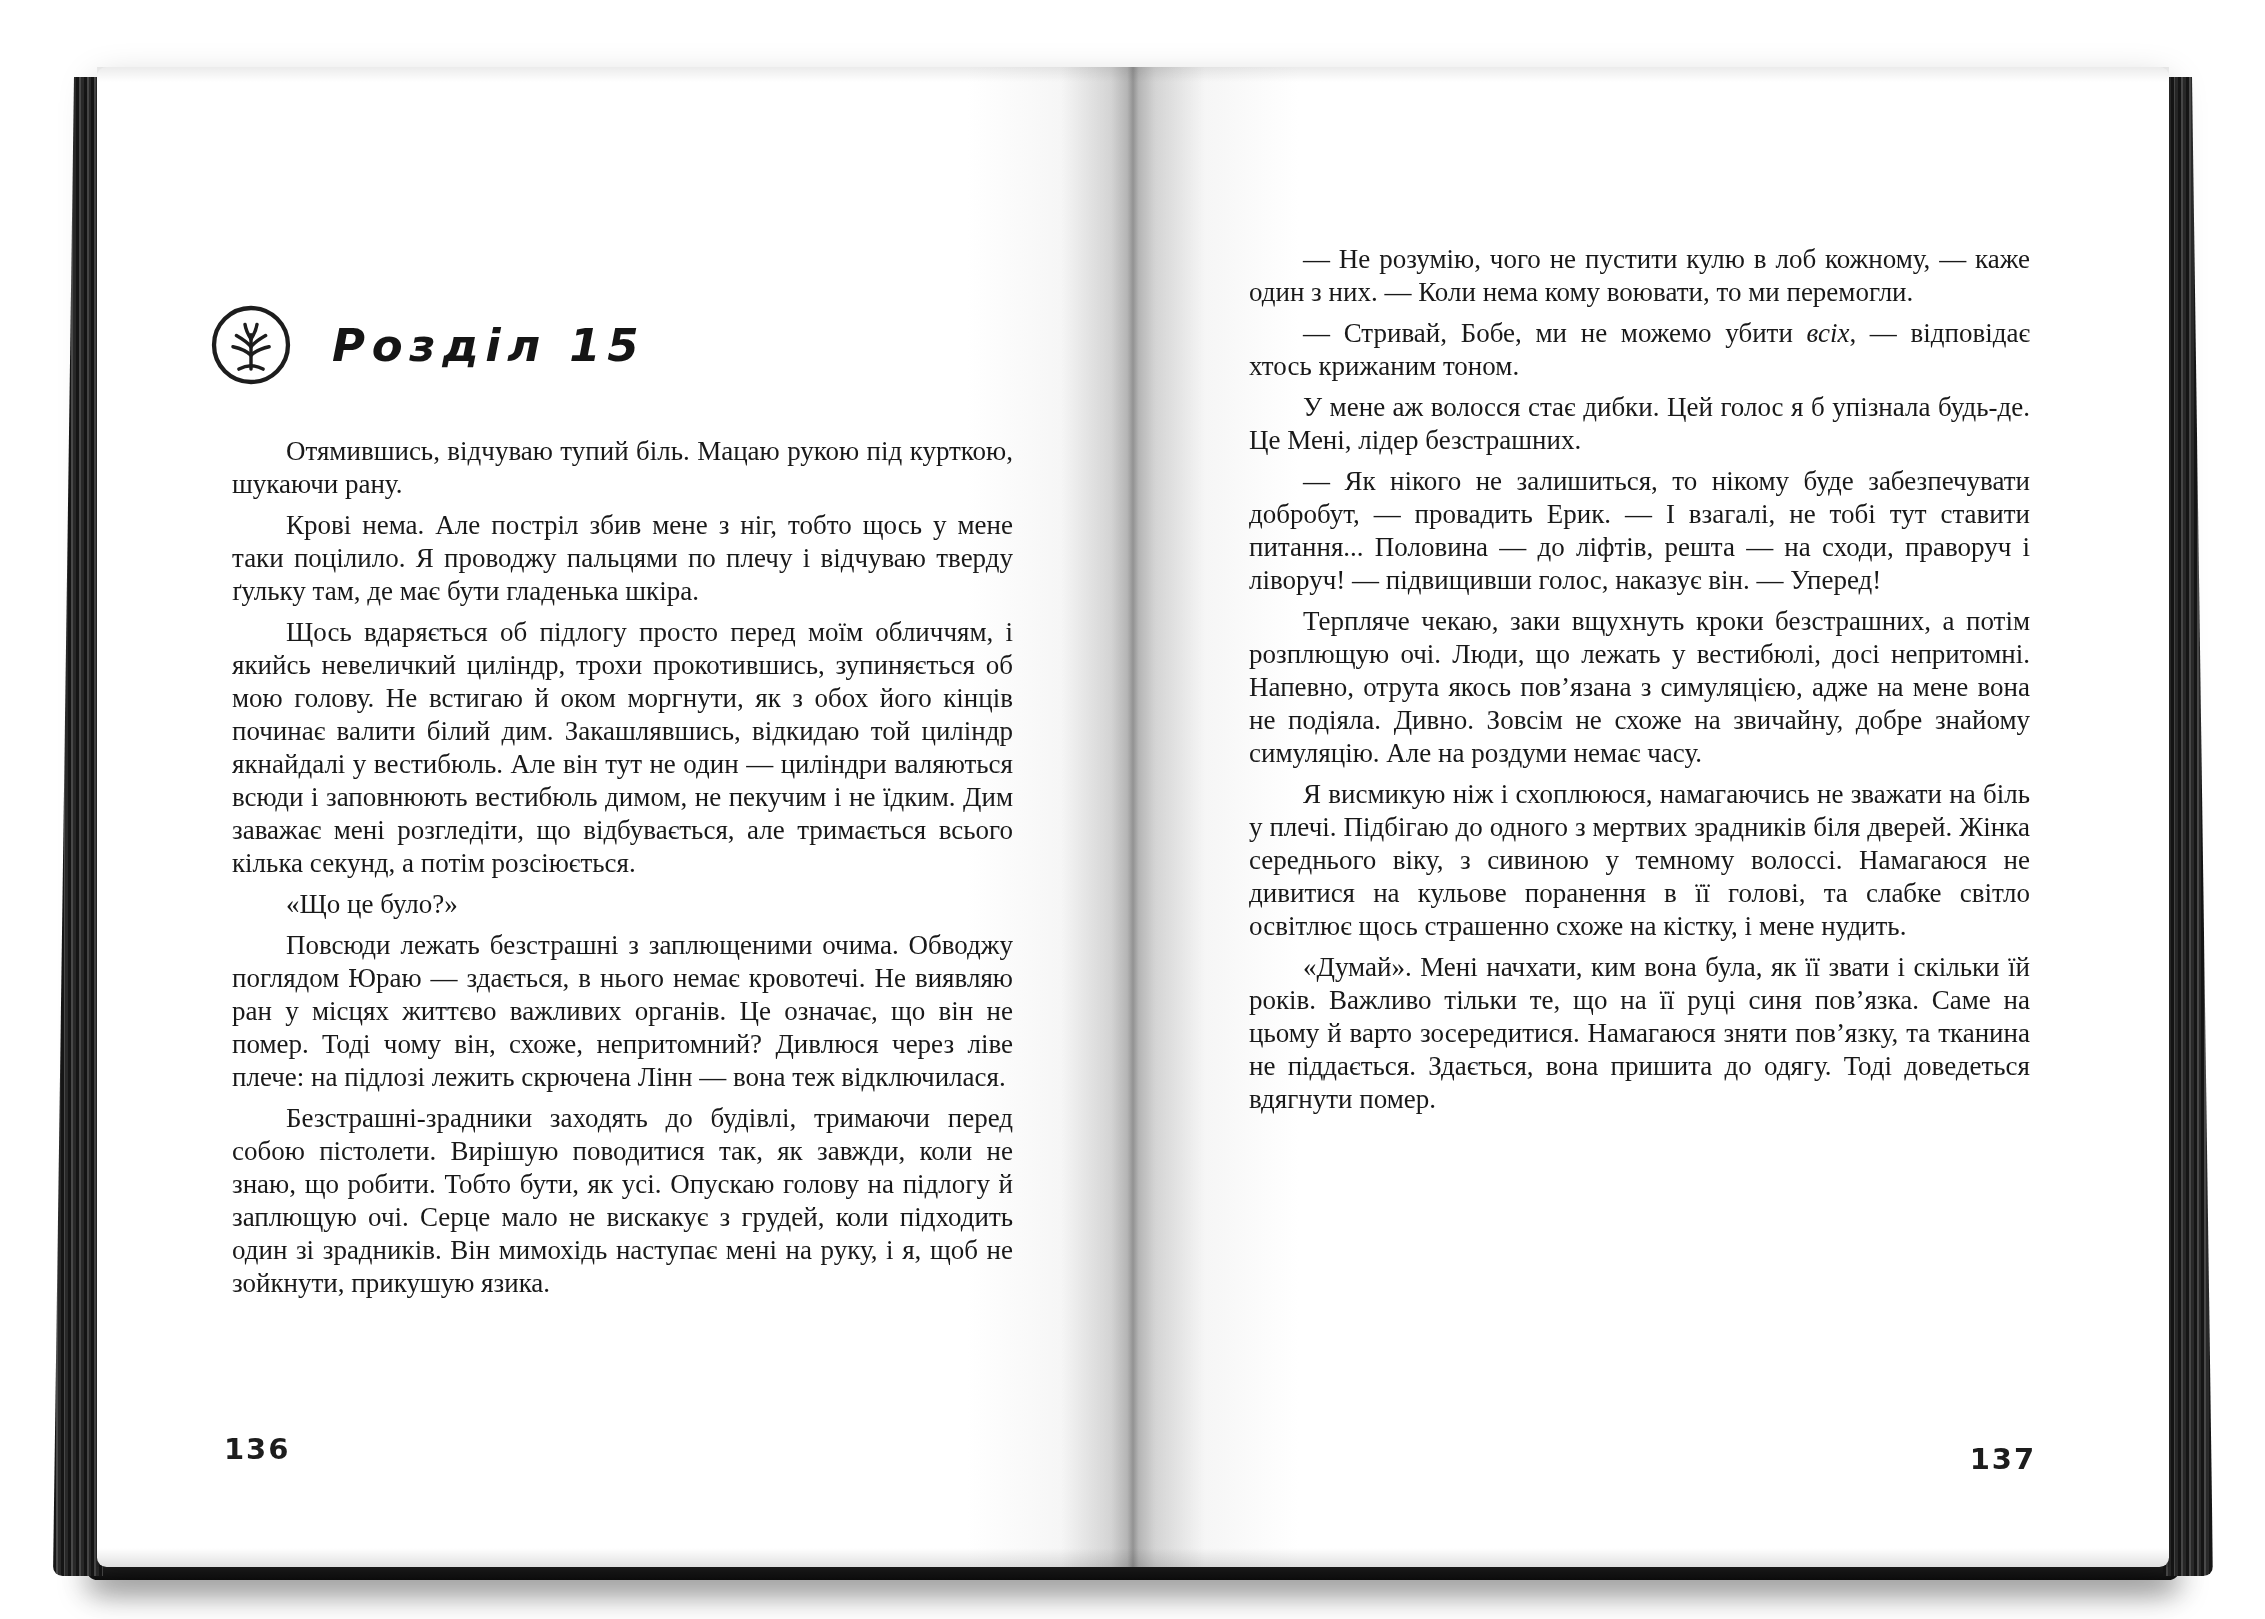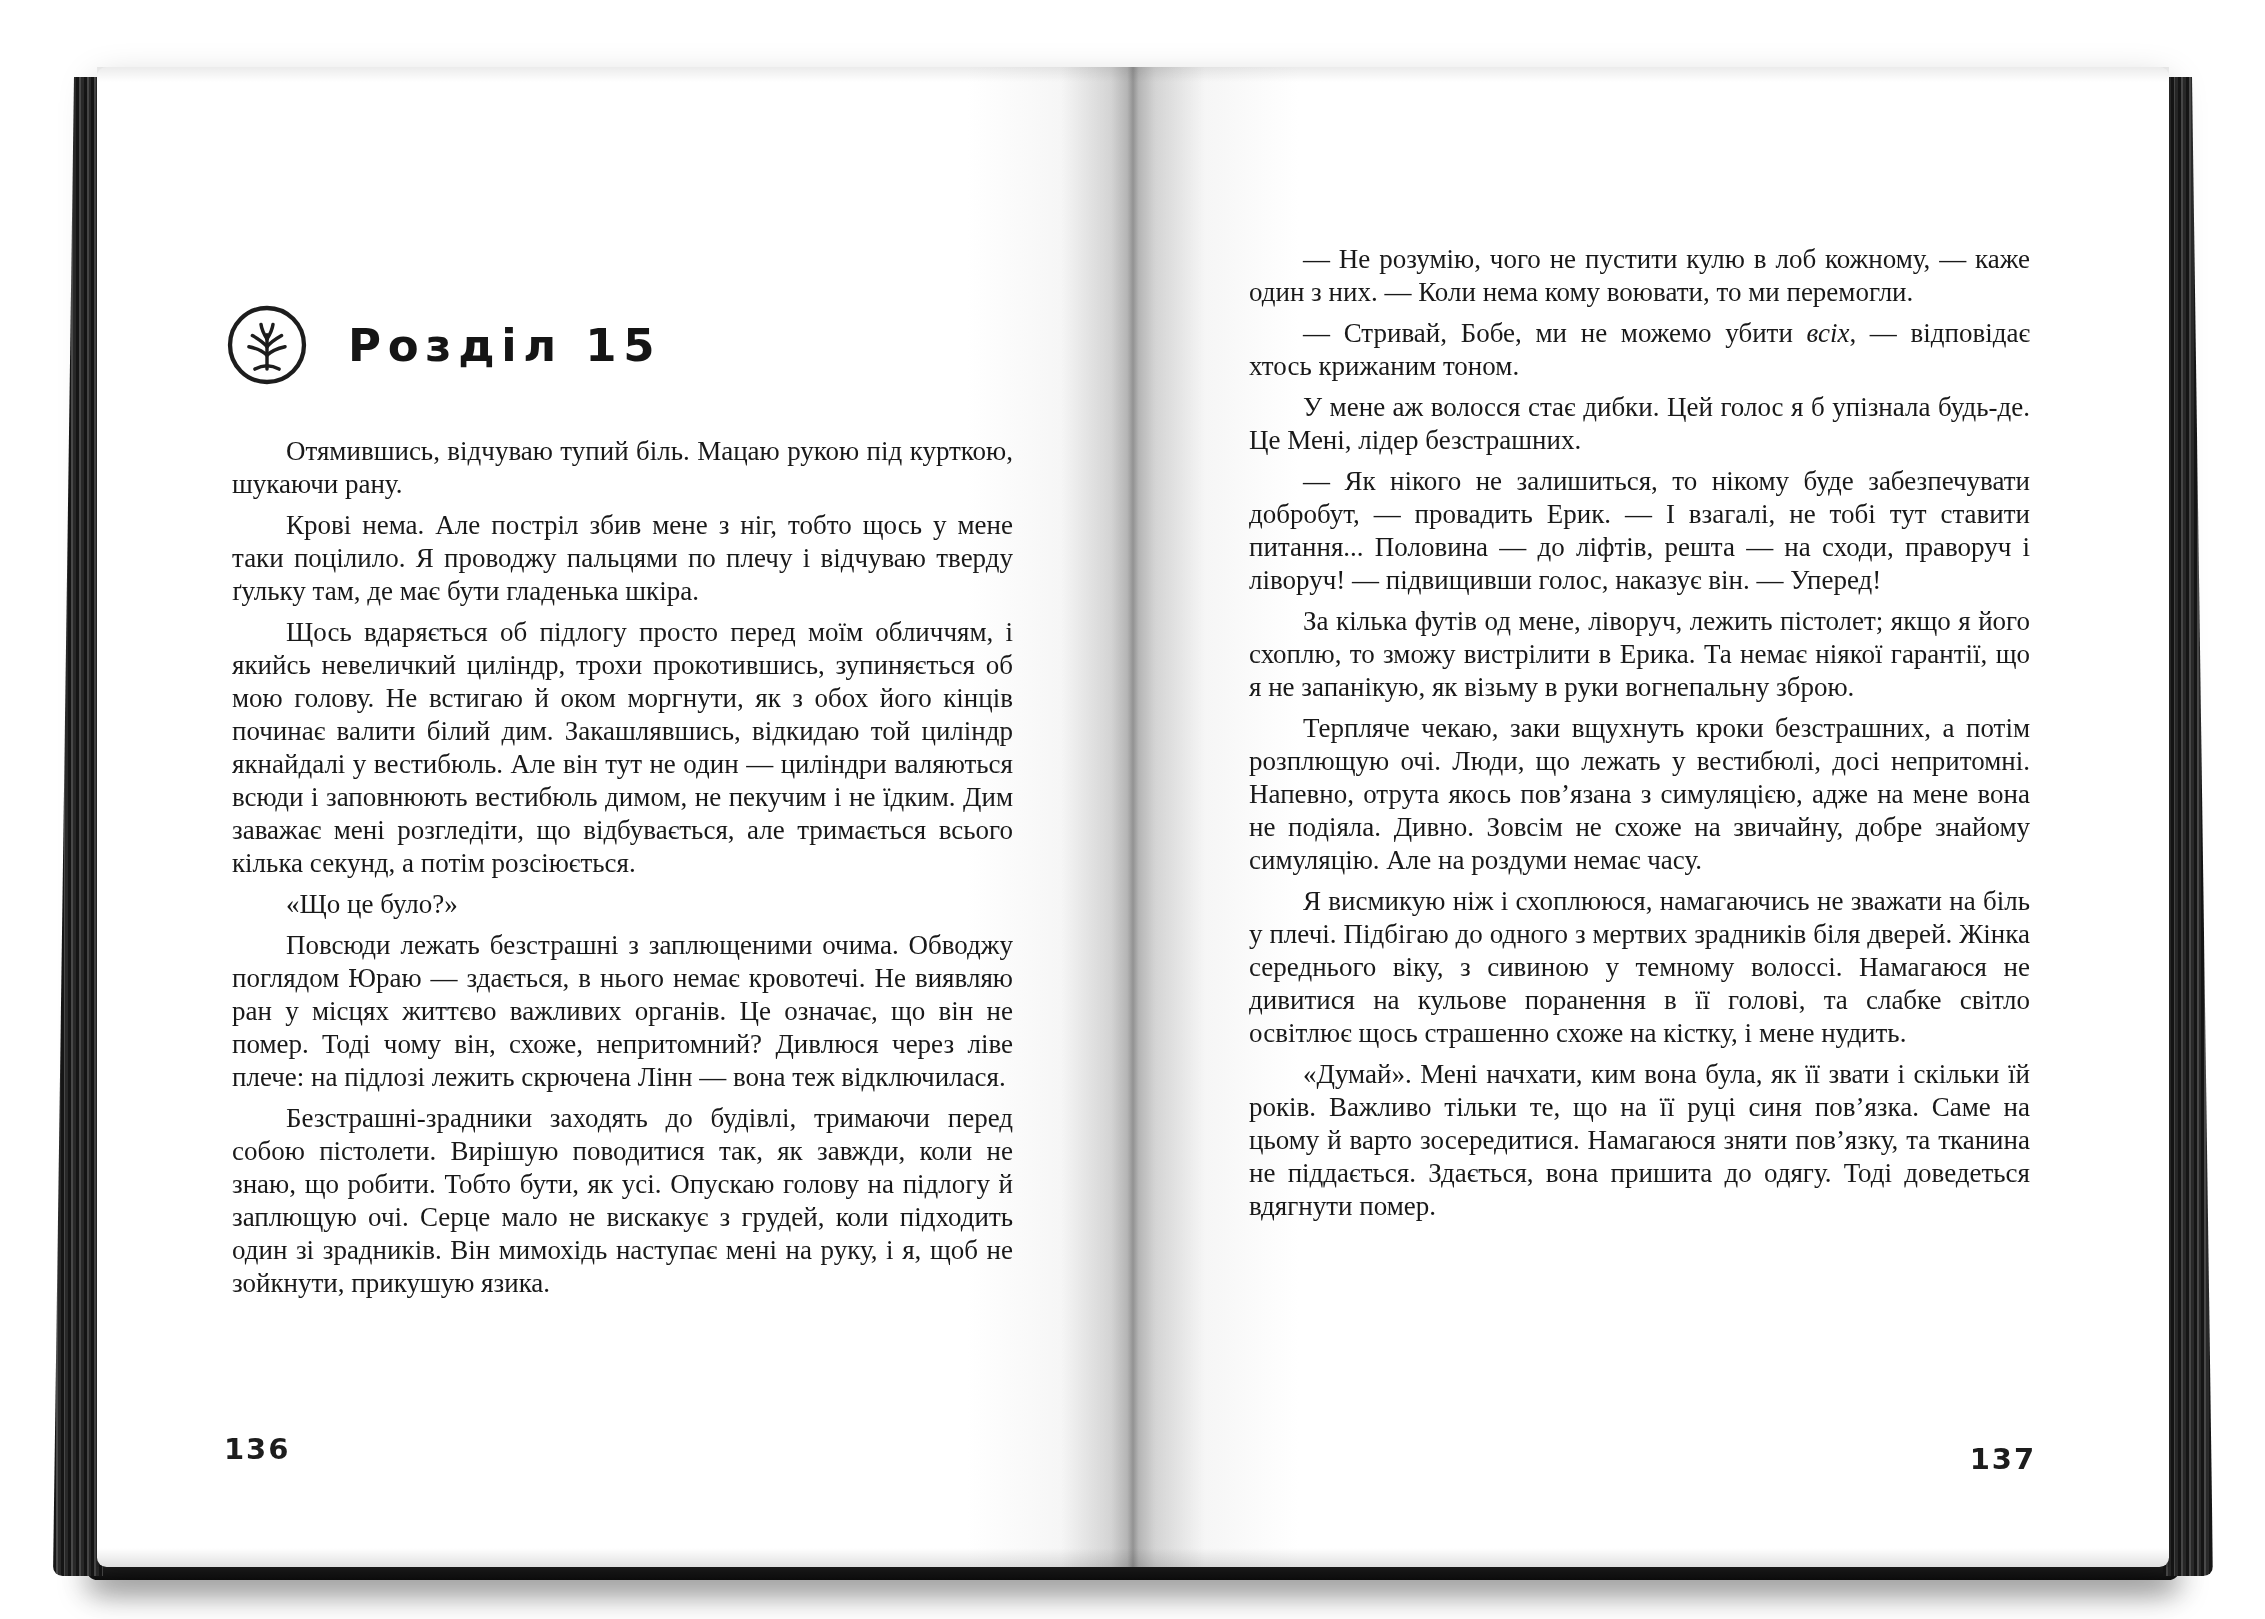--- a/index.html
+++ b/index.html
@@ -45,21 +45,21 @@
   .page::before{content:"";position:absolute;left:0;right:0;top:0;height:15.4px;
     background:linear-gradient(to bottom,rgba(0,0,0,.08),rgba(0,0,0,0));pointer-events:none;}
   .page::after{content:"";position:absolute;left:0;right:0;bottom:0;height:19px;
     background:linear-gradient(to top,rgba(0,0,0,.12),rgba(0,0,0,0));pointer-events:none;}
   .spine{
     position:absolute;top:0;bottom:0;left:50%;width:144px;transform:translateX(-50%);
     background:linear-gradient(to right,rgba(0,0,0,0) 0%,rgba(0,0,0,.08) 34%,rgba(0,0,0,.16) 46%,rgba(0,0,0,.30) 50%,rgba(0,0,0,.16) 54%,rgba(0,0,0,.08) 66%,rgba(0,0,0,0) 100%);
     pointer-events:none;z-index:3;
   }
 
-  .chapter-row{position:absolute;top:235px;left:127px;display:flex;align-items:center;gap:38px;}
+  .chapter-row{position:absolute;top:235px;left:111px;display:flex;align-items:center;gap:38px;font-style:italic;}
   .chapter-icon{width:86px;height:86px;flex:0 0 auto;}
   .chapter-title{
     margin:0;font-family:"DejaVu Sans", sans-serif;font-weight:700;
     font-size:45px;letter-spacing:6.7px;color:#151515;white-space:nowrap;
   }
 
   .body-text{
     position:absolute;width:797px;
     font-size:27px;line-height:33px;color:#191919;
     text-align:justify;
@@ -117,21 +117,20 @@
 
       <div class="page-number">136</div>
     </section>
 
     <section class="page right">
       <div class="body-text">
         <p>— Не розумію, чого не пустити кулю в лоб кожному, — каже один з них. — Коли нема кому воювати, то ми перемогли.</p>
         <p><span>— Стривай, Бобе, ми не можемо убити </span><em>всіх</em><span>, — відповідає хтось крижаним тоном.</span></p>
         <p>У мене аж волосся стає дибки. Цей голос я б упізнала будь-де. Це Мені, лідер безстрашних.</p>
         <p>— Як нікого не залишиться, то нікому буде забезпечувати добробут, — провадить Ерик. — І взагалі, не тобі тут ставити питання... Половина — до ліфтів, решта — на сходи, праворуч і ліворуч! — підвищивши голос, наказує він. — Уперед!</p>
-        <p>За кілька футів од мене, ліворуч, лежить пістолет; якщо я його схоплю, то зможу вистрілити в Ерика. Та немає ніякої гарантії, що я не запанікую, як візьму в руки вогнепальну зброю.</p>
         <p>Терпляче чекаю, заки вщухнуть кроки безстрашних, а потім розплющую очі. Люди, що лежать у вестибюлі, досі непритомні. Напевно, отрута якось пов’язана з симуляцією, адже на мене вона не подіяла. Дивно. Зовсім не схоже на звичайну, добре знайому симуляцію. Але на роздуми немає часу.</p>
         <p>Я висмикую ніж і схоплююся, намагаючись не зважати на біль у плечі. Підбігаю до одного з мертвих зрадників біля дверей. Жінка середнього віку, з сивиною у темному волоссі. Намагаюся не дивитися на кульове поранення в її голові, та слабке світло освітлює щось страшенно схоже на кістку, і мене нудить.</p>
         <p>«Думай». Мені начхати, ким вона була, як її звати і скільки їй років. Важливо тільки те, що на її руці синя пов’язка. Саме на цьому й варто зосередитися. Намагаюся зняти пов’язку, та тканина не піддається. Здається, вона пришита до одягу. Тоді доведеться вдягнути помер.</p>
       </div>
 
       <div class="page-number">137</div>
     </section>
 
     <div class="spine"></div>
   </div>

